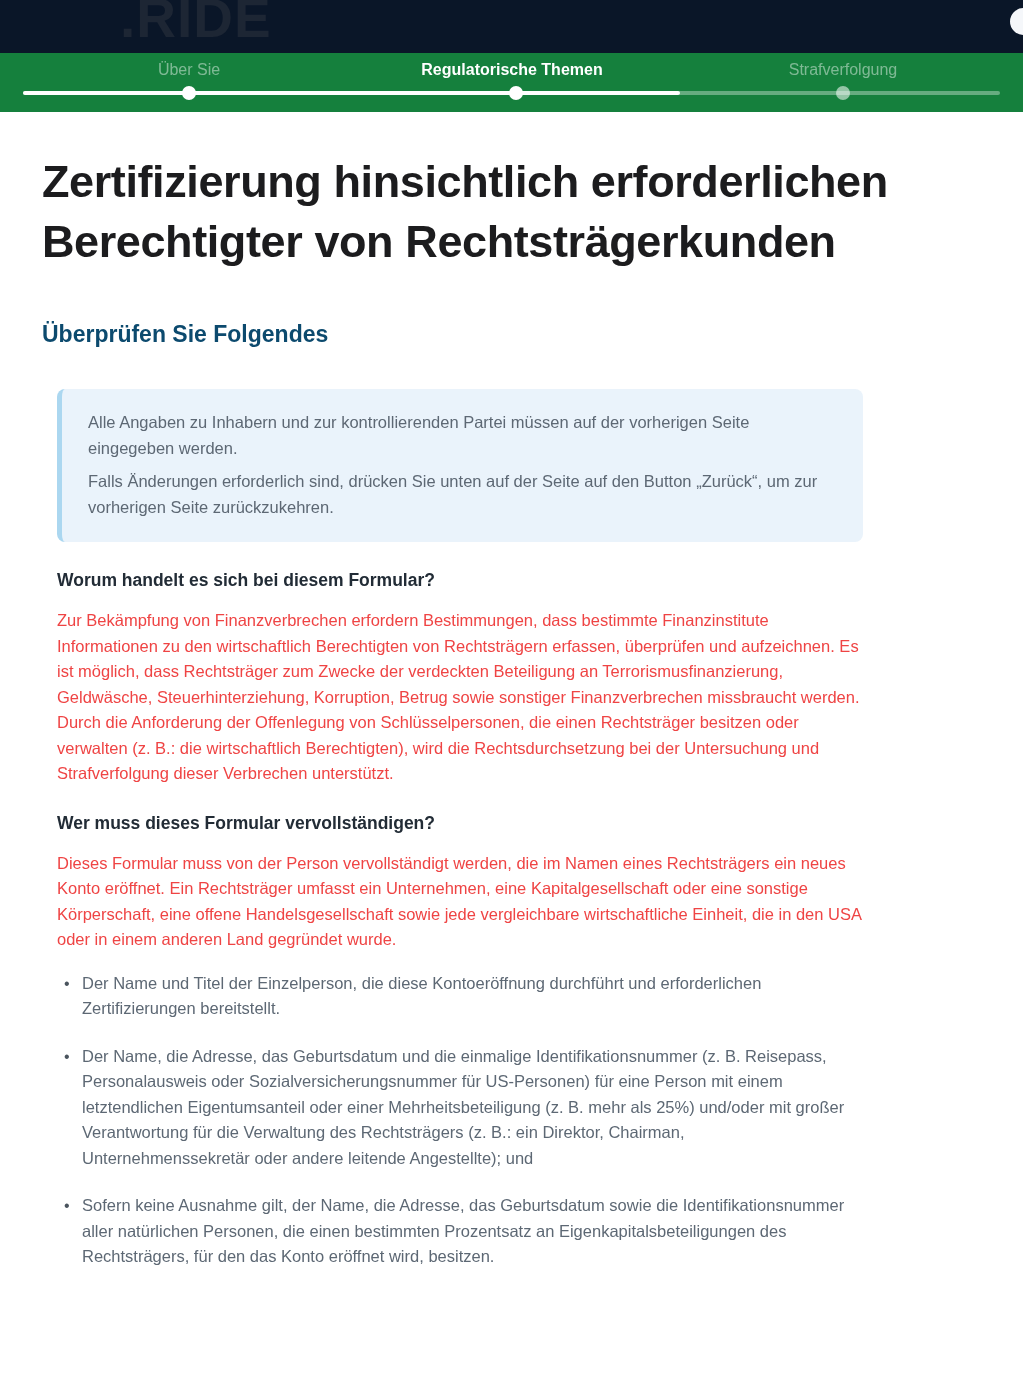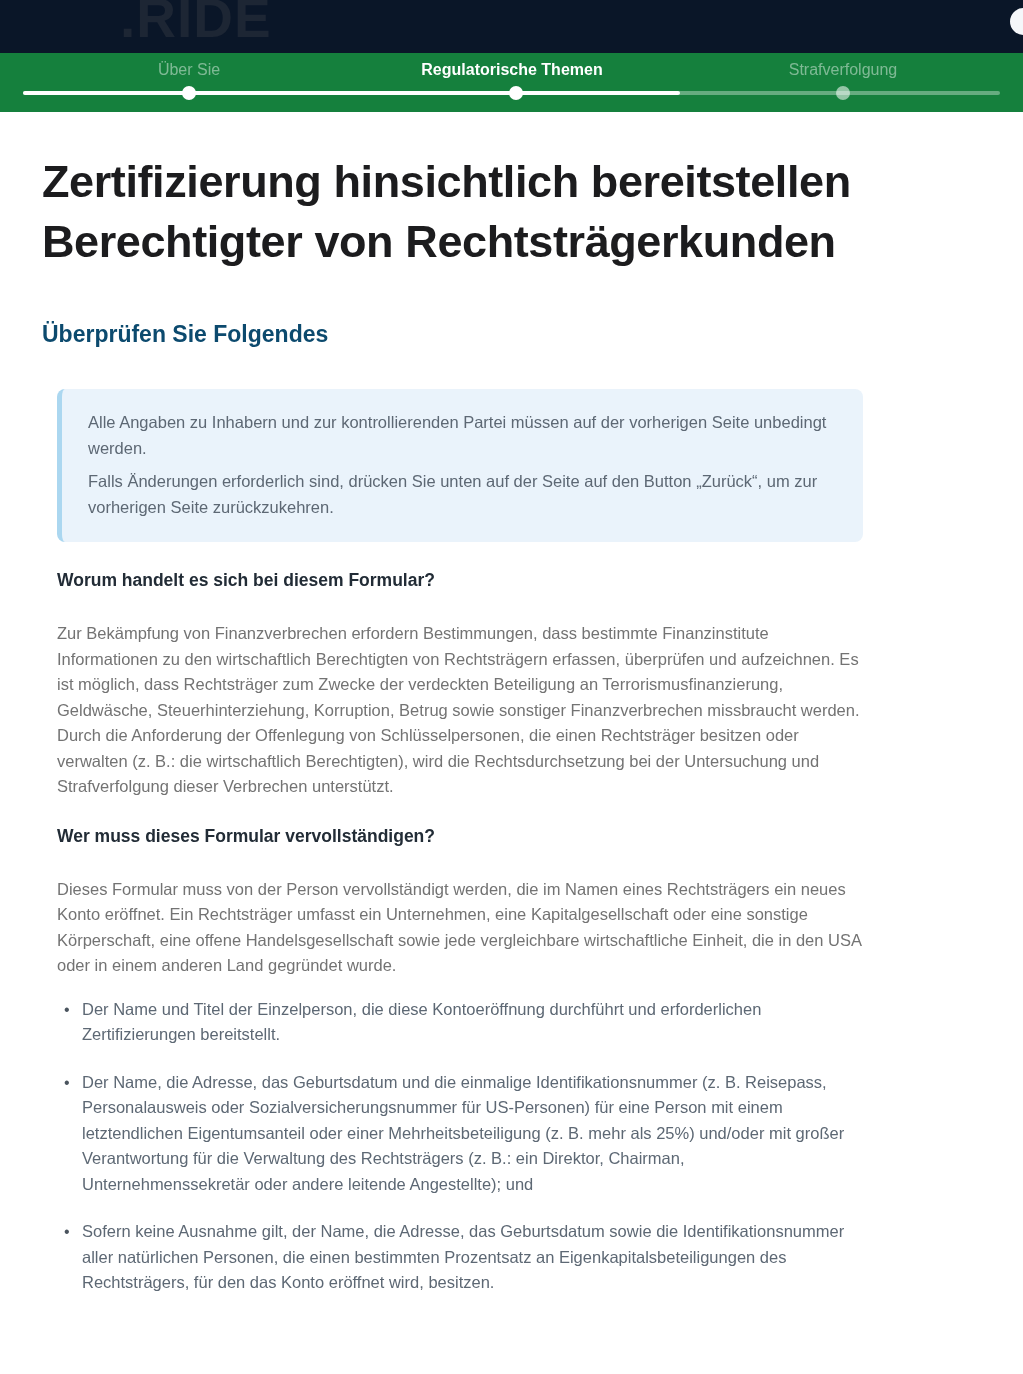--- a/index.html
+++ b/index.html
@@ -127,24 +127,24 @@
     color:#5d6874;
   }
   .section-heading {
     margin-top:26px;
     font-size:17.5px;
     font-weight:700;
     color:#222c36;
   }
   .section-heading.first { margin-top:28px; }
   .body-text {
-    margin-top:30px;
+    margin-top:17px;
     font-size:16.5px;
     line-height:25.5px;
-    color:#737373;
+    color:#ef4444;
   }
   .bullet-list { margin-top:18px; }
   .bullet-item {
     display:flex;
     margin-top:22px;
   }
   .bullet-item:first-child { margin-top:0; }
   .bullet-marker {
     flex:0 0 25px;
     padding-left:7px;
@@ -175,30 +175,30 @@
     <div class="track-completed"></div>
   </div>
   <div class="dot d1"></div>
   <div class="dot d2"></div>
   <div class="dot d3"></div>
 </nav>
 
 <main class="main">
 
   <h1 class="page-title">
-    <span>Zertifizierung hinsichtlich bereitstellen</span>
+    <span>Zertifizierung hinsichtlich erforderlichen</span>
     <span>Berechtigter von Rechtsträgerkunden</span>
   </h1>
 
   <h2 class="page-subtitle">Überprüfen Sie Folgendes</h2>
 
   <div class="inner">
 
     <aside class="notice">
-      <p>Alle Angaben zu Inhabern und zur kontrollierenden Partei müssen auf der vorherigen Seite unbedingt werden.</p>
+      <p>Alle Angaben zu Inhabern und zur kontrollierenden Partei müssen auf der vorherigen Seite eingegeben werden.</p>
       <p>Falls Änderungen erforderlich sind, drücken Sie unten auf der Seite auf den Button „Zurück“, um zur vorherigen Seite zurückzukehren.</p>
     </aside>
 
     <section>
       <h3 class="section-heading first">Worum handelt es sich bei diesem Formular?</h3>
       <p class="body-text">Zur Bekämpfung von Finanzverbrechen erfordern Bestimmungen, dass bestimmte Finanzinstitute Informationen zu den wirtschaftlich Berechtigten von Rechtsträgern erfassen, überprüfen und aufzeichnen. Es ist möglich, dass Rechtsträger zum Zwecke der verdeckten Beteiligung an Terrorismusfinanzierung, Geldwäsche, Steuerhinterziehung, Korruption, Betrug sowie sonstiger Finanzverbrechen missbraucht werden. Durch die Anforderung der Offenlegung von Schlüsselpersonen, die einen Rechtsträger besitzen oder verwalten (z. B.: die wirtschaftlich Berechtigten), wird die Rechtsdurchsetzung bei der Untersuchung und Strafverfolgung dieser Verbrechen unterstützt.</p>
     </section>
 
     <section>
       <h3 class="section-heading">Wer muss dieses Formular vervollständigen?</h3>

